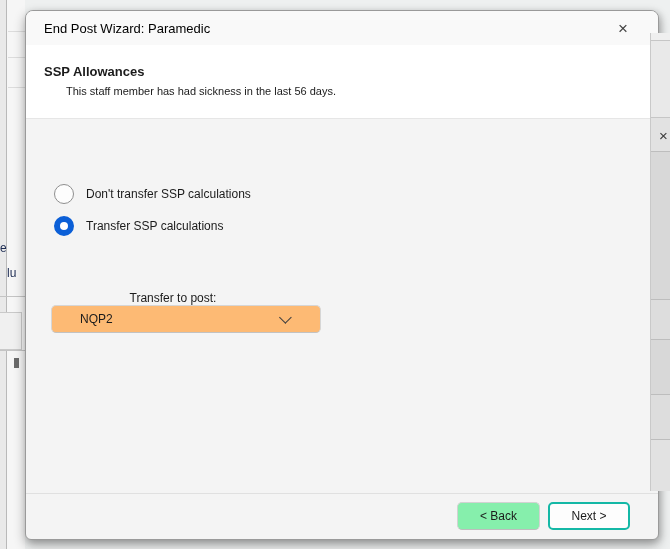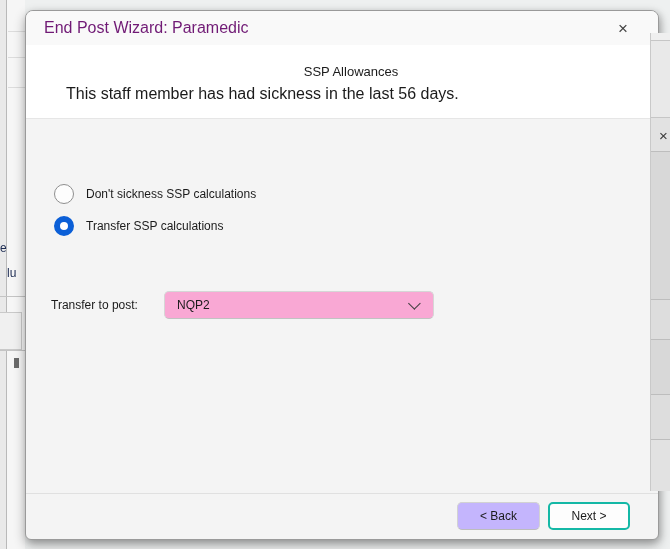--- a/index.html
+++ b/index.html
@@ -44,75 +44,75 @@
     overflow: hidden;
     z-index: 10;
   }
 
   .titlebar {
     position: absolute; left: 0; top: 0; width: 100%; height: 34px;
     background: #f9f9f9;
     display: flex; align-items: center;
     padding-left: 18px;
   }
-  .titlebar .title { font-size: 16px; color: #701a75; }
+  .titlebar .title { font-size: 13px; color: #000000; }
   .close-btn {
     position: absolute; right: 22px; top: 5px; width: 26px; height: 24px;
     display: flex; align-items: center; justify-content: center;
     font-size: 17px; color: #444; background: transparent; border: none; cursor: pointer;
     line-height: 1;
   }
 
   .headerband {
     position: absolute; left: 0; top: 34px; width: 100%; height: 74px;
     background: #ffffff;
     border-bottom: 1px solid #e6e6e6;
   }
-  .headerband .heading { font-weight: normal; font-size: 13px; margin: 19px 0 0 18px; text-align: center; }
-  .headerband .desc { font-size: 16px; margin: 6px 0 0 40px; color: #1b1b1b; }
+  .headerband .heading { font-weight: bold; font-size: 13px; margin: 19px 0 0 18px; }
+  .headerband .desc { font-size: 11px; margin: 6px 0 0 40px; color: #1b1b1b; }
 
   
   .radio-row { position: absolute; left: 28px; display: flex; align-items: center; cursor: pointer; }
   .radio-row.r1 { top: 173px; }
   .radio-row.r2 { top: 205px; }
   .radio-circle {
     width: 20px; height: 20px; border-radius: 50%;
     background: #fdfdfd; border: 1px solid #8f8f8f;
     flex: 0 0 auto;
   }
   .radio-row.selected .radio-circle {
     background: #ffffff; border: 6px solid #0b5fd7; width: 20px; height: 20px;
   }
   .radio-label { margin-left: 12px; font-size: 12px; }
 
-  .combo-row { position: absolute; left: 25px; top: 280px; display: flex; align-items: center; }
+  .combo-row { position: absolute; left: 25px; top: 280px; display: flex; align-items: center; flex-direction: column; }
   .combo-label { width: 113px; font-size: 12px; }
   .combobox {
-    width: 270px; height: 28px; background: #f9a8d4;
+    width: 270px; height: 28px; background: #fdba74;
     border: 1px solid #d6d6d6; border-bottom-color: #c2c2c2;
     border-radius: 5px;
     display: flex; align-items: center; justify-content: space-between;
-    padding: 0 12px; cursor: pointer; text-align: center;
+    padding: 0 28px; cursor: pointer; text-align: center;
   }
   .combobox .value { font-size: 12px; }
   .chevron {
     width: 9px; height: 9px;
     border-left: 1.6px solid #3f3f3f; border-bottom: 1.6px solid #3f3f3f;
     transform: rotate(-45deg) translateY(-3px);
   }
 
   .footer {
     position: absolute; left: 0; top: 482px; width: 100%; height: 48px;
     border-top: 1px solid #e0e0e0;
     display: flex; align-items: flex-start; justify-content: flex-end;
     padding: 8px 12px 0 0;
   }
   .btn {
     height: 28px; min-width: 83px;
-    background: #c4b5fd; border: 1px solid #d2d2d2; border-bottom-color: #bdbdbd;
+    background: #86efac; border: 1px solid #d2d2d2; border-bottom-color: #bdbdbd;
     border-radius: 5px; font-family: inherit; font-size: 12px; color: #1b1b1b;
     cursor: pointer; padding: 0 10px;
   }
   .btn.back { margin-right: 8px; }
   .btn.next { border: 2px solid #14b8a6; min-width: 82px; margin-right: 16px; background: #fdfdfd; }
   .btn.cancel { min-width: 84px; }
 </style>
 </head>
 <body>
 
@@ -136,21 +136,21 @@
     <button class="close-btn">×</button>
   </div>
 
   <div class="headerband">
     <div class="heading">SSP Allowances</div>
     <div class="desc">This staff member has had sickness in the last 56 days.</div>
   </div>
 
   <div class="radio-row r1">
     <span class="radio-circle"></span>
-    <span class="radio-label">Don't sickness SSP calculations</span>
+    <span class="radio-label">Don't transfer SSP calculations</span>
   </div>
 
   <div class="radio-row r2 selected">
     <span class="radio-circle"></span>
     <span class="radio-label">Transfer SSP calculations</span>
   </div>
 
   <div class="combo-row">
     <span class="combo-label">Transfer to post:</span>
     <div class="combobox">

